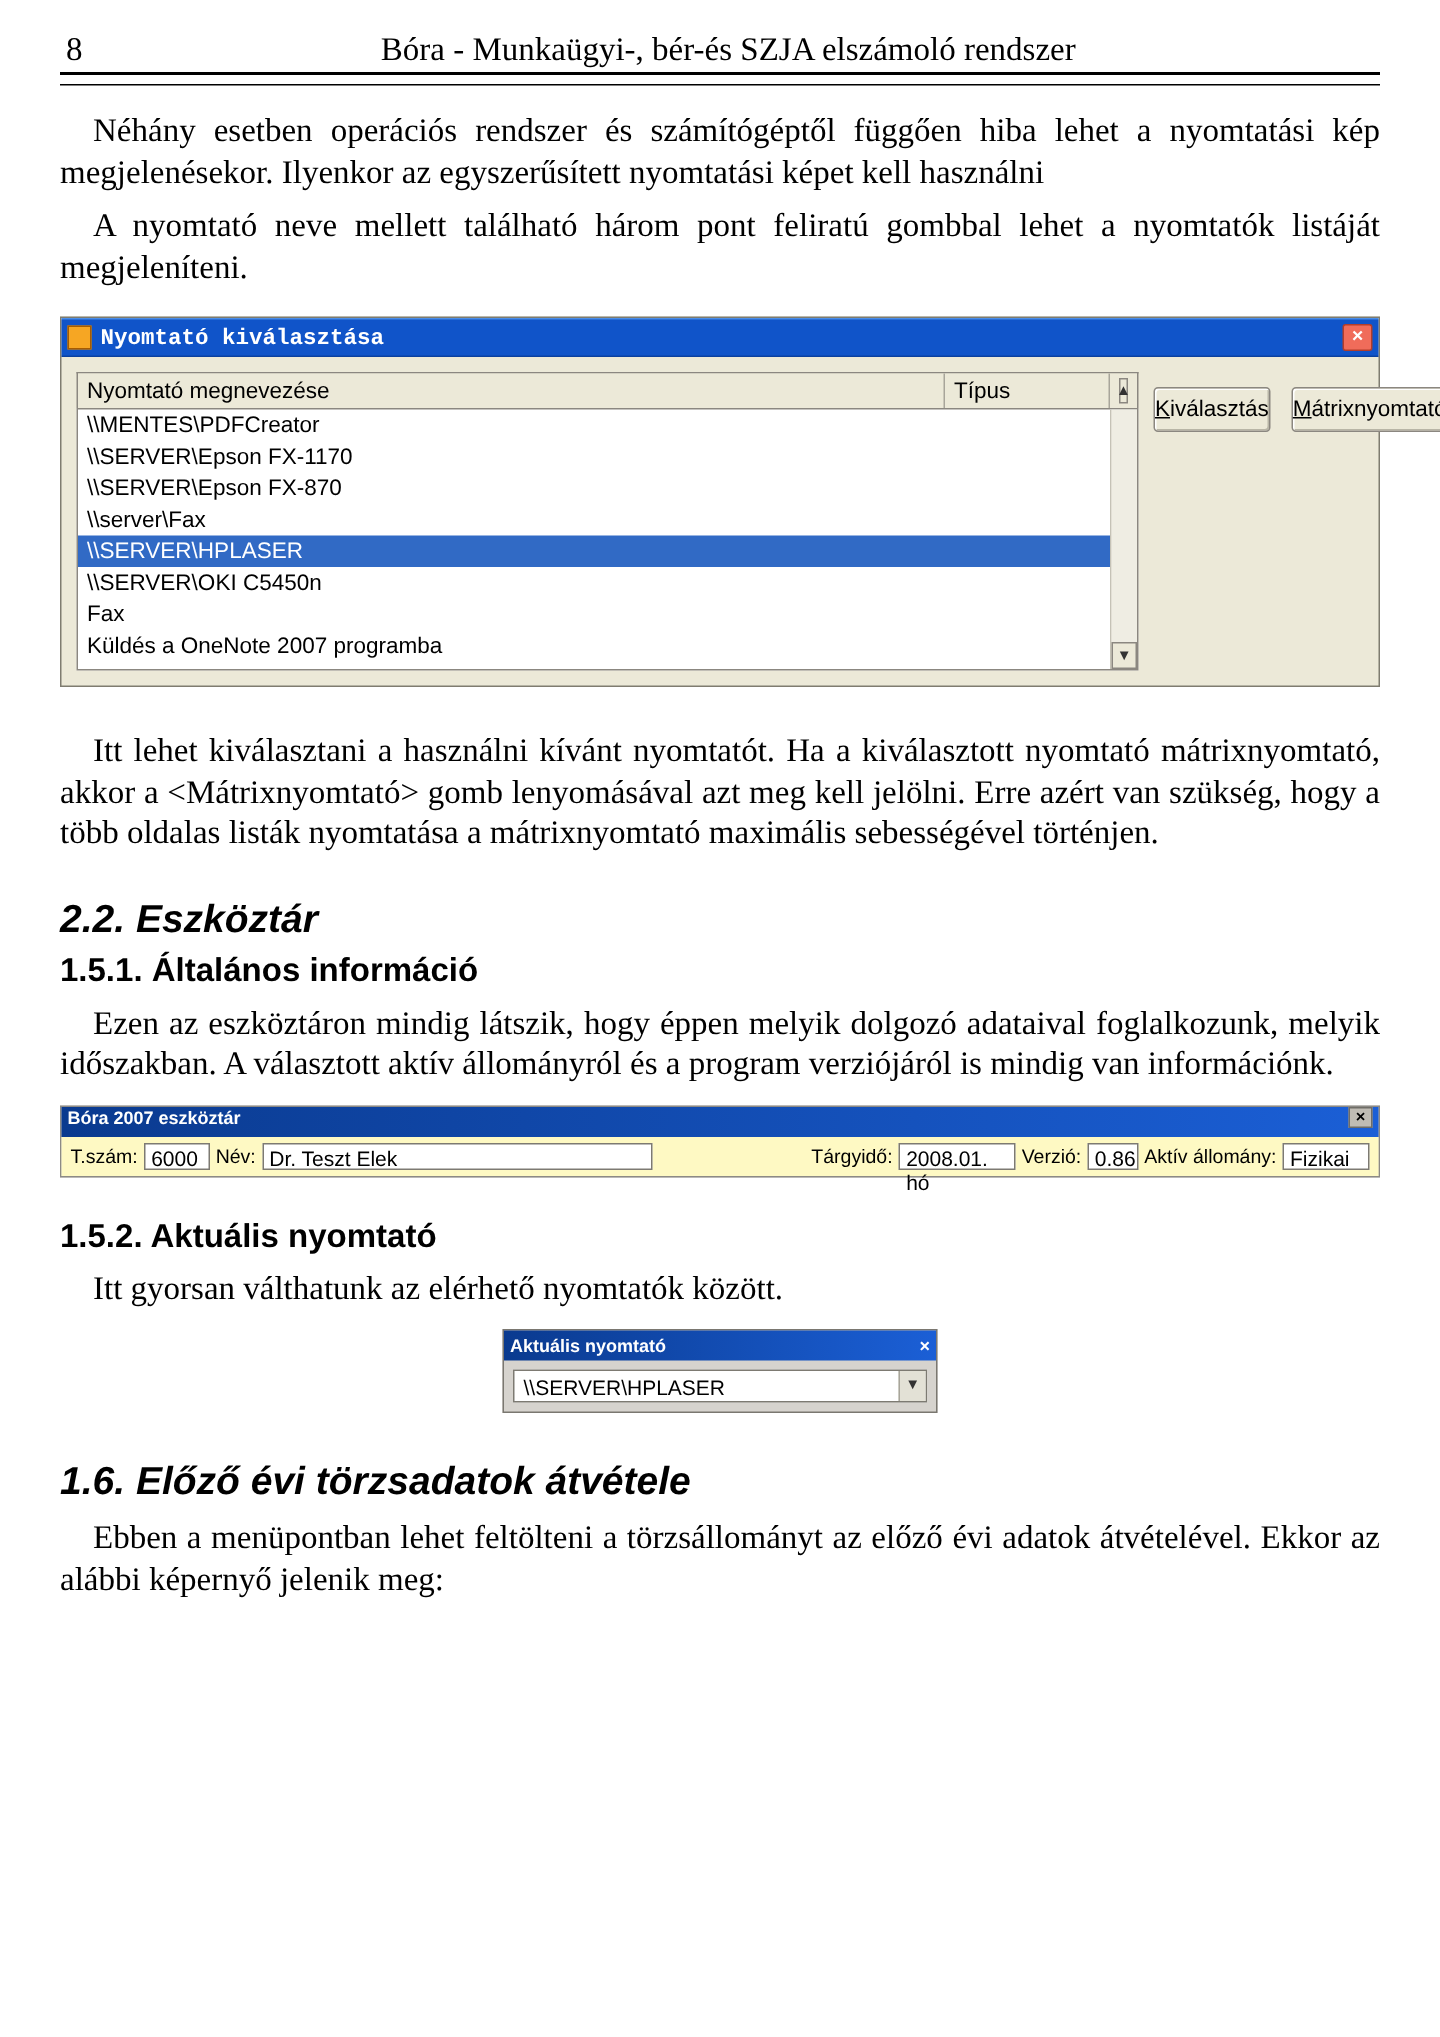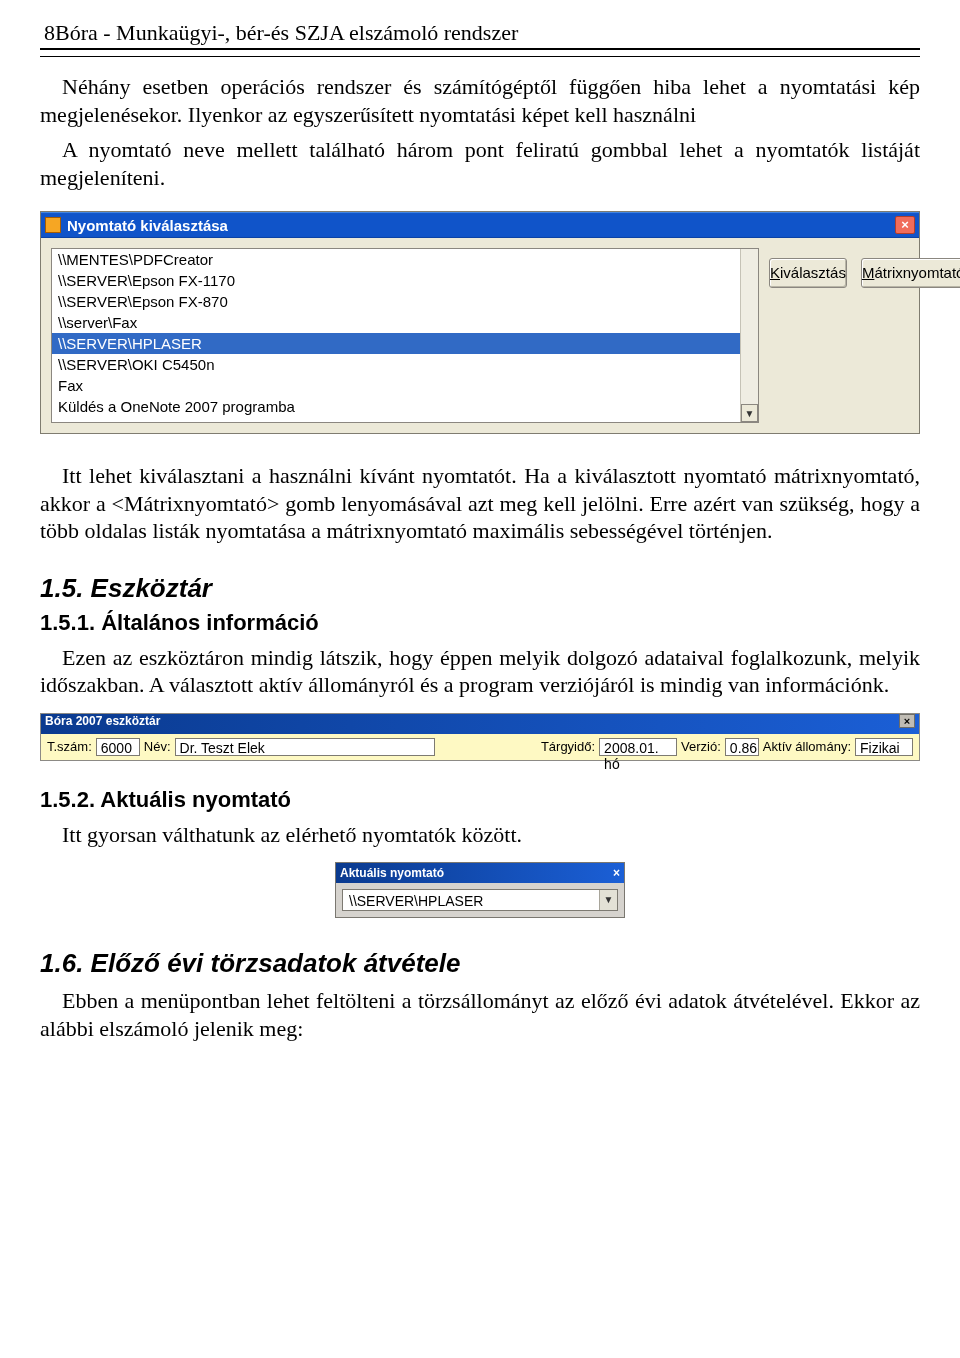--- a/index.html
+++ b/index.html
@@ -13,21 +13,21 @@
   .page {
     padding: 20px 40px 40px 40px;
   }
   .header-row {
     display: flex;
     justify-content: space-between;
     font-size: 22px;
     padding: 0 4px 0 4px;
   }
   .header-title {
-    text-align: left;
+    text-align: center;
     flex: 1;
   }
   .hr-line {
     border: none;
     border-top: 2px solid #000;
     margin: 2px 0 6px 0;
   }
   .hr-line.thin {
     border-top: 1px solid #000;
     margin: 0 0 16px 0;
@@ -62,20 +62,21 @@
     border: 1px solid #7f7c70;
   }
   .titlebar {
     display: flex;
     align-items: center;
     background: linear-gradient(to bottom, #5b9dee 0%, #1054c9 6%, #1054c9 94%, #083a94 100%);
     color: #fff;
     height: 26px;
     padding: 0 4px;
     font-weight: bold;
+    font-family: Liberation Mono, monospace;
   }
   .titlebar .app-icon {
     width: 16px; height: 16px;
     background: #f6a623;
     border: 1px solid #a65b00;
     margin-right: 6px;
   }
   .titlebar .spacer { flex: 1; }
   .titlebar .close-btn {
     width: 20px; height: 18px;
@@ -273,20 +274,27 @@
 
   <div class="dialog-printers">
     <div class="titlebar">
       <div class="app-icon"></div>
       <span>Nyomtató kiválasztása</span>
       <div class="spacer"></div>
       <div class="close-btn">×</div>
     </div>
     <div class="dlg-body">
       <div class="list-wrap">
+        <div class="table-hdr">
+          <div class="col col-name">Nyomtató megnevezése</div>
+          <div class="col col-type">Típus</div>
+          <div class="col col-sb">
+            <div class="sb-btn" style="height:100%;">▲</div>
+          </div>
+        </div>
         <div class="list-body">
           <div class="list-row">
               <div class="cell-name">\\MENTES\PDFCreator</div>
             </div>
           <div class="list-row">
               <div class="cell-name">\\SERVER\Epson FX-1170</div>
             </div>
           <div class="list-row">
               <div class="cell-name">\\SERVER\Epson FX-870</div>
             </div>
@@ -316,21 +324,21 @@
         <div class="win-btn"><span class="ul">M</span><span>átrixnyomtató</span></div>
         <div class="win-btn"><span class="ul">T</span><span>öröl</span></div>
         <div class="btn-gap"></div>
         <div class="win-btn"><span class="ul">V</span><span>issza</span></div>
       </div>
     </div>
   </div>
 
   <p class="body">Itt lehet kiválasztani a használni kívánt nyomtatót. Ha a kiválasztott nyomtató mátrixnyomtató, akkor a &lt;Mátrixnyomtató&gt; gomb lenyomásával azt meg kell jelölni. Erre azért van szükség, hogy a több oldalas listák nyomtatása a mátrixnyomtató maximális sebességével történjen.</p>
 
-  <h2 class="section">1.5. Eszköztár</h2>
+  <h2 class="section">2.2. Eszköztár</h2>
   <h3 class="subsection">1.5.1. Általános információ</h3>
   <p class="body">Ezen az eszköztáron mindig látszik, hogy éppen melyik dolgozó adataival foglalkozunk, melyik időszakban. A választott aktív állományról és a program verziójáról is mindig van információnk.</p>
 
   <div class="toolbar-shot">
     <div class="tb-title">
       <span>Bóra 2007 eszköztár</span>
       <div class="spacer"></div>
       <div class="close-btn2">×</div>
     </div>
     <div class="tb-row">
@@ -359,15 +367,15 @@
     </div>
     <div class="sd-body">
       <div class="sd-combo">
         <div class="val">\\SERVER\HPLASER</div>
         <div class="dd">▼</div>
       </div>
     </div>
   </div>
 
   <h2 class="section">1.6. Előző évi törzsadatok átvétele</h2>
-  <p class="body">Ebben a menüpontban lehet feltölteni a törzsállományt az előző évi adatok átvételével. Ekkor az alábbi elszámoló jelenik meg:</p>
+  <p class="body">Ebben a menüpontban lehet feltölteni a törzsállományt az előző évi adatok átvételével. Ekkor az alábbi képernyő jelenik meg:</p>
 
 </div>
 
 </body></html>

